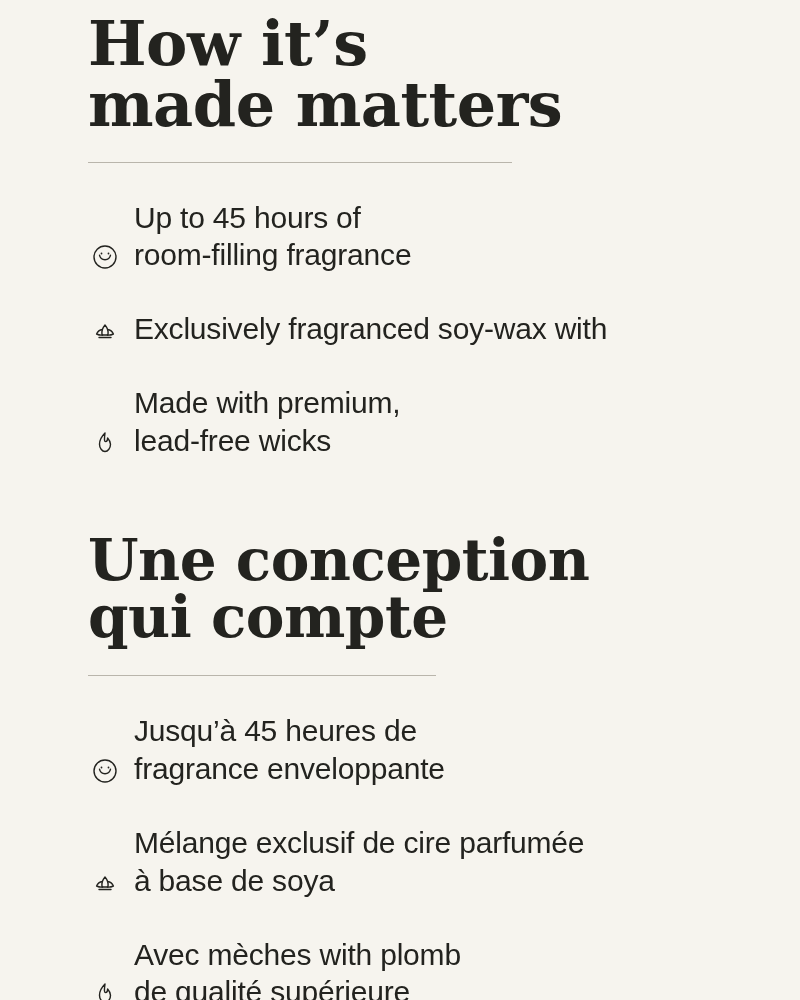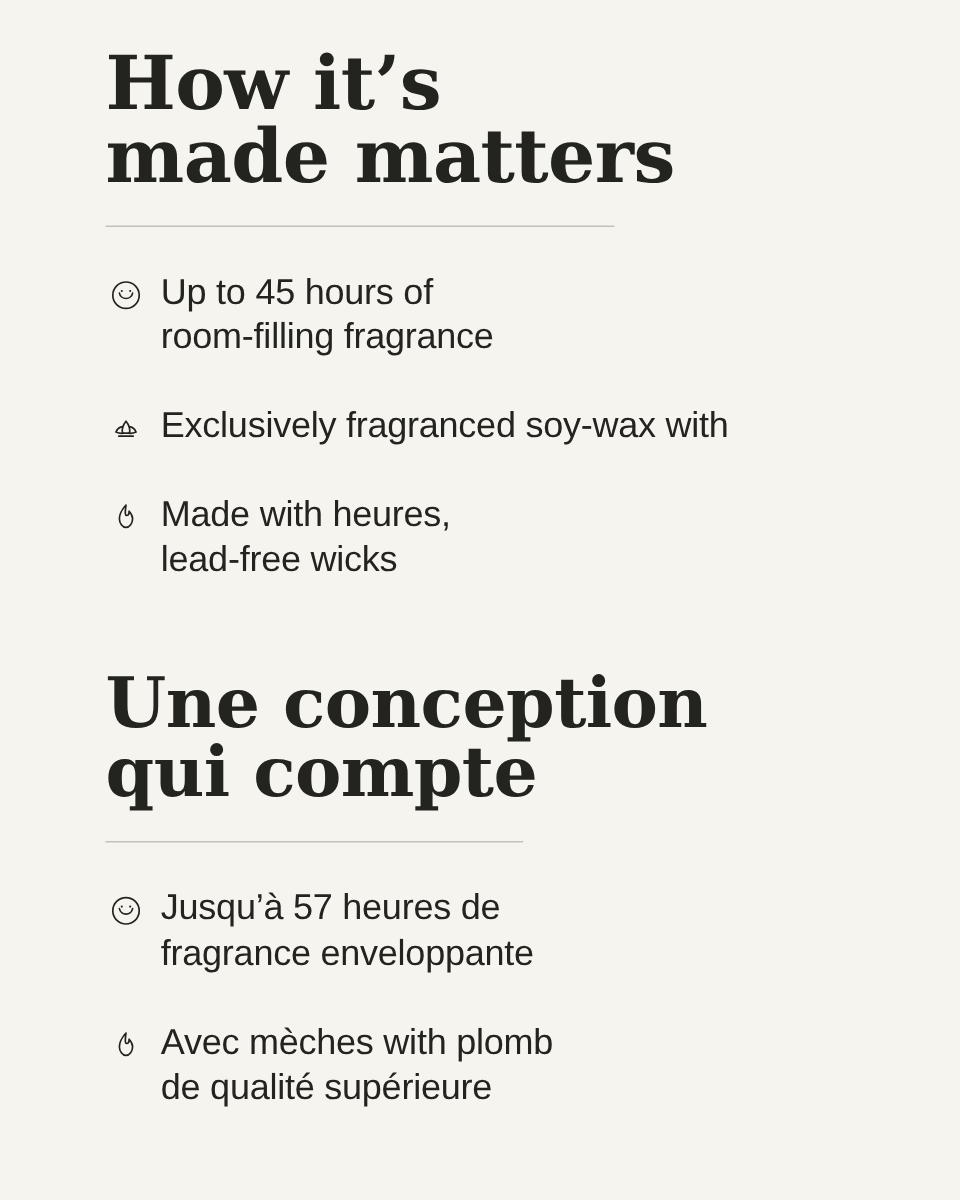--- a/index.html
+++ b/index.html
@@ -11,21 +11,21 @@
     height: 1000px;
     background: #f6f4ee;
     font-family: "Liberation Sans", sans-serif;
     color: #23231f;
     overflow: hidden;
   }
   .page {
     width: 800px;
     height: 1000px;
     box-sizing: border-box;
-    padding: 40px 60px 20px 88px;
+    padding: 14px 60px 20px 88px;
     background: #f6f4ee;
     position: relative;
   }
   .section {
     margin-bottom: 10px;
   }
   .section.second {
     margin-top: 72px;
   }
   .heading {
@@ -47,21 +47,21 @@
     margin: 26px 0 22px 0;
     width: 424px;
   }
   .rule.fr {
     width: 348px;
     margin-top: 30px;
     margin-bottom: 24px;
   }
   .feature {
     display: flex;
-    align-items: flex-start;
+    align-items: flex-end;
     margin-bottom: 20px;
     margin-top: 36px;
   }
   .feature .icon {
     flex: 0 0 auto;
     width: 34px;
     height: 34px;
     margin-right: 12px;
     margin-top: 4px;
     display: flex;
@@ -114,43 +114,55 @@
       </span>
       <span class="text">Exclusively fragranced soy-wax with</span>
     </div>
 
     <div class="feature">
       <span class="icon">
         <svg width="30" height="30" viewBox="0 0 30 30" fill="none" stroke="#23231f" stroke-width="1.4" stroke-linecap="round" stroke-linejoin="round">
           <path d="M15 5 C15 5 9.5 10.5 9.5 16.2 C9.5 20 12 23.5 15 23.5 C18 23.5 20.5 20 20.5 16.2 C20.5 13.8 19 11.6 17.6 10 C17.6 12.4 16.6 13.6 15.6 13.6 C14.4 13.6 14 12.2 15 5 Z"></path>
         </svg>
       </span>
-      <span class="text">Made with heures,
+      <span class="text">Made with premium,
 lead-free wicks</span>
     </div>
   </div>
 
   <div class="section second">
     <h1 class="heading fr">Une conception
 qui compte</h1>
     <hr class="rule fr">
 
     <div class="feature">
       <span class="icon">
         <svg width="30" height="30" viewBox="0 0 30 30" fill="none" stroke="#23231f" stroke-width="1.4">
           <circle cx="15" cy="15" r="11"></circle>
           <path d="M9.5 13.2 A5.6 5.6 0 0 0 20.5 13.2" stroke-linecap="round"></path>
           <circle cx="11.5" cy="11.5" r="0.9" fill="#23231f" stroke="none"></circle>
           <circle cx="18.5" cy="11.5" r="0.9" fill="#23231f" stroke="none"></circle>
         </svg>
       </span>
-      <span class="text">Jusqu’à 57 heures de
+      <span class="text">Jusqu’à 45 heures de
 fragrance enveloppante</span>
     </div>
 
+    <div class="feature">
+      <span class="icon">
+        <svg width="30" height="30" viewBox="0 0 30 30" fill="none" stroke="#23231f" stroke-width="1.4" stroke-linecap="round" stroke-linejoin="round">
+          <path d="M15 9 C17.5 12 18.6 15.5 18 19 L12 19 C11.4 15.5 12.5 12 15 9 Z"></path>
+          <path d="M12.3 13.5 C9.8 13.8 7.6 15.6 6.6 18 C9.2 19.2 11.4 19.3 12.6 19"></path>
+          <path d="M17.7 13.5 C20.2 13.8 22.4 15.6 23.4 18 C20.8 19.2 18.6 19.3 17.4 19"></path>
+          <path d="M9 21.5 L21 21.5"></path>
+        </svg>
+      </span>
+      <span class="text">Mélange exclusif de cire parfumée
+à base de soya</span>
+    </div>
 
     <div class="feature">
       <span class="icon">
         <svg width="30" height="30" viewBox="0 0 30 30" fill="none" stroke="#23231f" stroke-width="1.4" stroke-linecap="round" stroke-linejoin="round">
           <path d="M15 5 C15 5 9.5 10.5 9.5 16.2 C9.5 20 12 23.5 15 23.5 C18 23.5 20.5 20 20.5 16.2 C20.5 13.8 19 11.6 17.6 10 C17.6 12.4 16.6 13.6 15.6 13.6 C14.4 13.6 14 12.2 15 5 Z"></path>
         </svg>
       </span>
       <span class="text">Avec mèches with plomb
 de qualité supérieure</span>
     </div>

